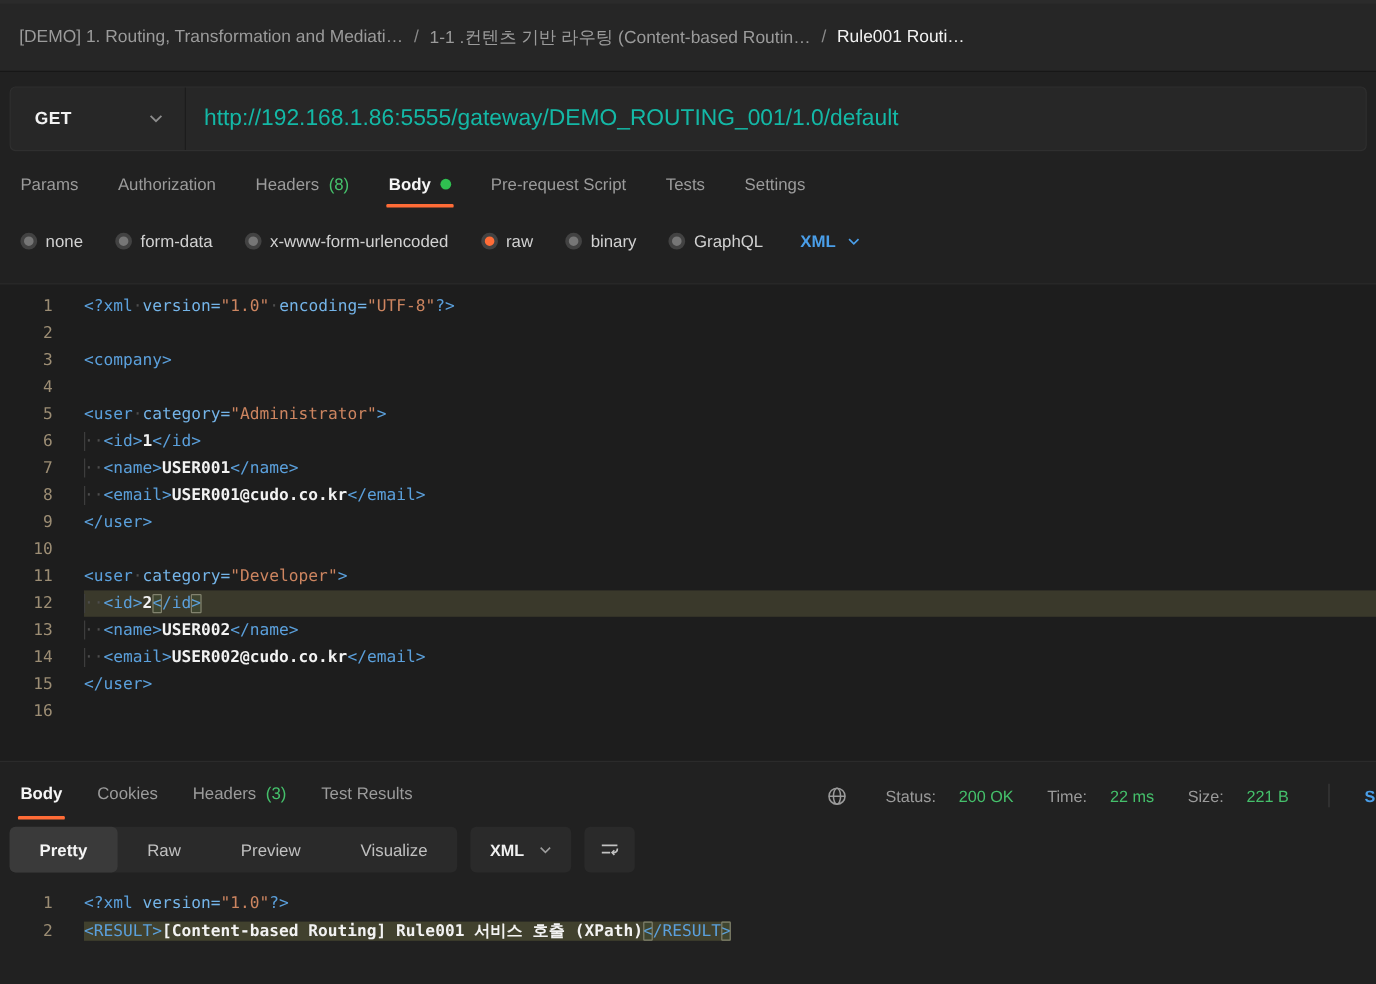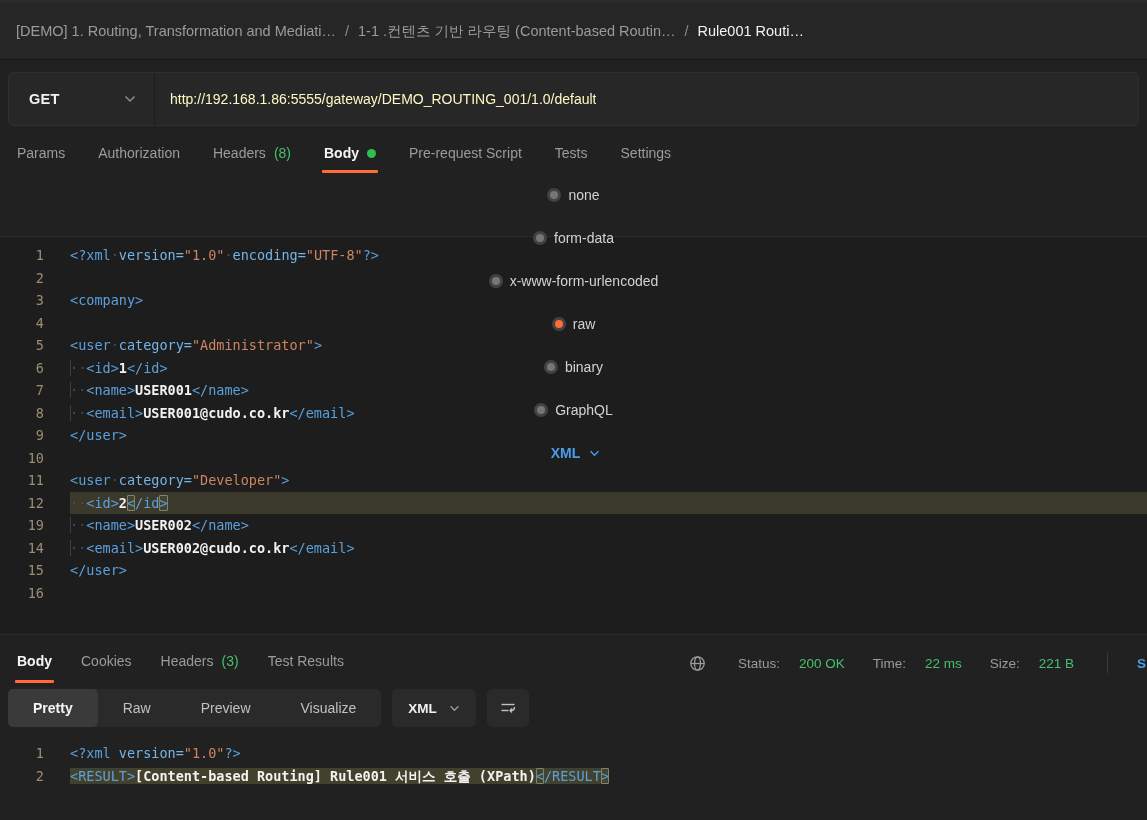--- a/index.html
+++ b/index.html
@@ -37,33 +37,33 @@
   .request-bar{
     margin:12px 8px 0 8px; height:54px; background:#272727;
     border:1px solid #2f2f2f; border-radius:5px; display:flex; align-items:center;
   }
   .method-box{
     width:145px; flex:none; height:100%; display:flex; align-items:center;
     justify-content:space-between; padding:0 18px 0 20px; cursor:pointer;
   }
   .method-label{ font-weight:700; color:#f2f2f2; font-size:14.5px; letter-spacing:.3px; }
   .vdivider{ width:1px; align-self:stretch; background:#1c1c1c; }
-  .url-text{ padding-left:15px; font-size:14px; color:#fef9c3; white-space:nowrap; overflow:hidden; }
+  .url-text{ padding-left:15px; font-size:19px; color:#14b8a6; white-space:nowrap; overflow:hidden; }
   
   .req-tabs{ display:flex; gap:33px; padding:0 17px; margin-top:13px; font-size:14px; }
   .tab{ color:#9b9b9b; padding:6px 0 12px 0; position:relative; display:flex; align-items:center; gap:8px; cursor:pointer; white-space:nowrap;}
   .tab .count{ color:#45c06b; }
   .tab.active{ color:#f5f5f5; font-weight:600; }
   .tab.active::after{
     content:""; position:absolute; left:-2px; right:-2px; bottom:0; height:3px;
     background:#ff6c37; border-radius:1px;
   }
   .dot-green{ width:9px; height:9px; border-radius:50%; background:#2fbf50; display:inline-block; }
   
-  .body-modes{ display:flex; align-items:center; gap:27px; padding:0 17px; margin-top:14px; height:28px;flex-direction:column; }
+  .body-modes{ display:flex; align-items:center; gap:27px; padding:0 17px; margin-top:14px; height:28px; }
   .mode{ display:flex; align-items:center; gap:7px; color:#d2d2d2; font-size:14px; cursor:pointer; white-space:nowrap;}
   .radio{ width:14px; height:14px; border-radius:50%; background:#767676; border:3px solid #424242; flex:none; }
   .mode.selected .radio{ background:#ff6c37; }
   .lang-select{ display:flex; align-items:center; gap:9px; color:#4a9ee8; font-weight:700; font-size:14px; cursor:pointer; margin-left:4px;}
   
   .editor{
     margin-top:21px; background:#1d1d1d; border-top:1px solid #2b2b2b; border-bottom:1px solid #2b2b2b;
     padding:7px 0 8px 0; height:399px;
     font-family:"DejaVu Sans Mono", monospace; font-size:13.5px;
   }
@@ -230,21 +230,21 @@
     </div>
     <div class="code-line">
       <span class="gutter">11</span>
       <span class="code-content"><span class="tok-tag">&lt;user</span><span class="tok-ws">·</span><span class="tok-attr">category</span><span class="tok-op">=</span><span class="tok-str">"Developer"</span><span class="tok-tag">&gt;</span></span>
     </div>
     <div class="code-line">
       <span class="gutter">12</span>
       <span class="code-content line-hl"><span class="tok-wsg">··</span><span class="tok-tag">&lt;id&gt;</span><span class="tok-txt">2</span><span class="tok-tag bm">&lt;</span><span class="tok-tag">/id</span><span class="tok-tag bm">&gt;</span></span>
     </div>
     <div class="code-line">
-      <span class="gutter">19</span>
+      <span class="gutter">13</span>
       <span class="code-content"><span class="tok-wsg">··</span><span class="tok-tag">&lt;name&gt;</span><span class="tok-txt">USER002</span><span class="tok-tag">&lt;/name&gt;</span></span>
     </div>
     <div class="code-line">
       <span class="gutter">14</span>
       <span class="code-content"><span class="tok-wsg">··</span><span class="tok-tag">&lt;email&gt;</span><span class="tok-txt">USER002@cudo.co.kr</span><span class="tok-tag">&lt;/email&gt;</span></span>
     </div>
     <div class="code-line">
       <span class="gutter">15</span>
       <span class="code-content"><span class="tok-tag">&lt;/user&gt;</span></span>
     </div>

